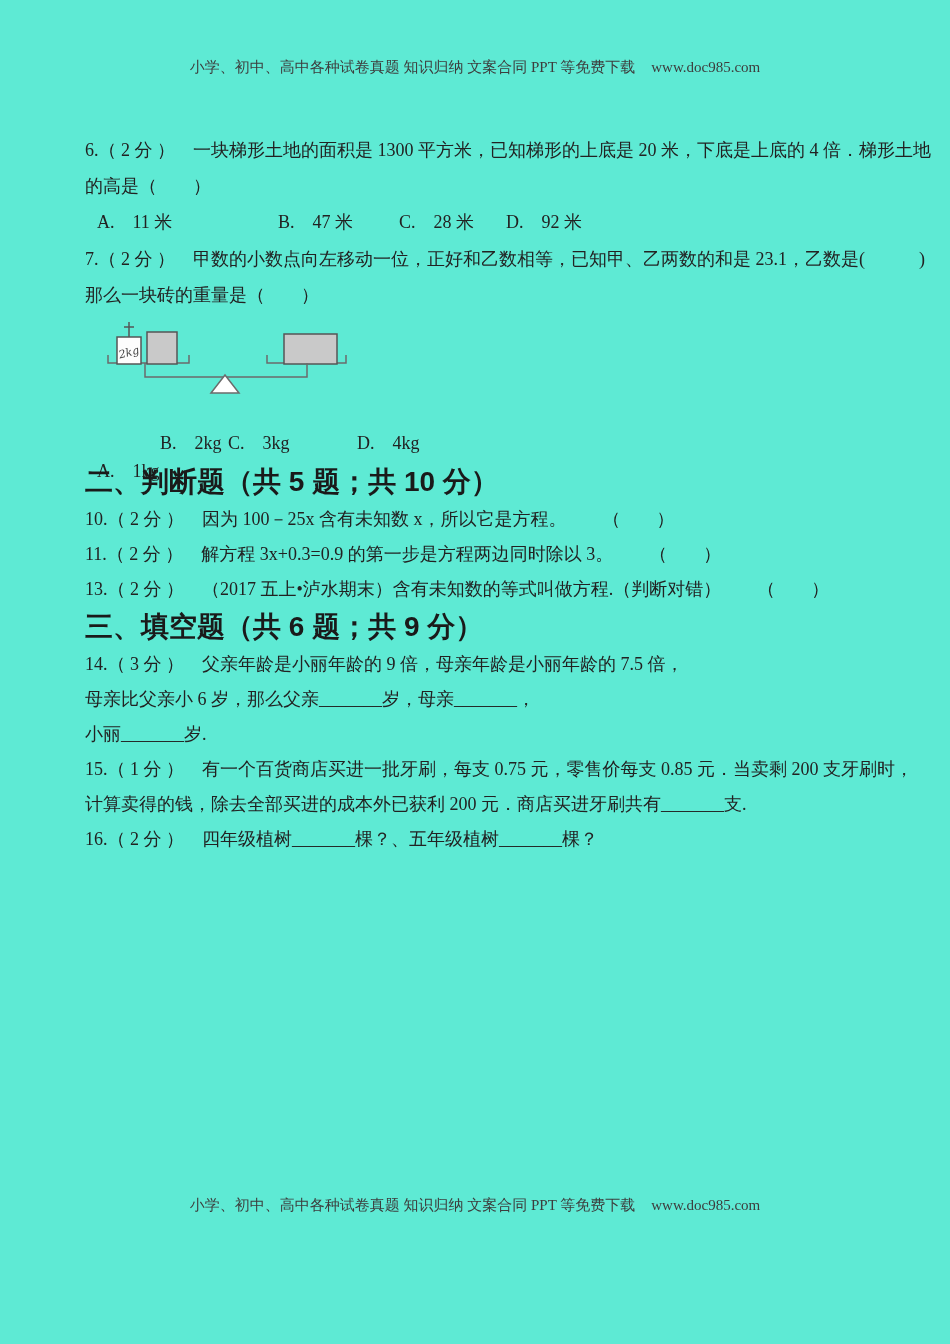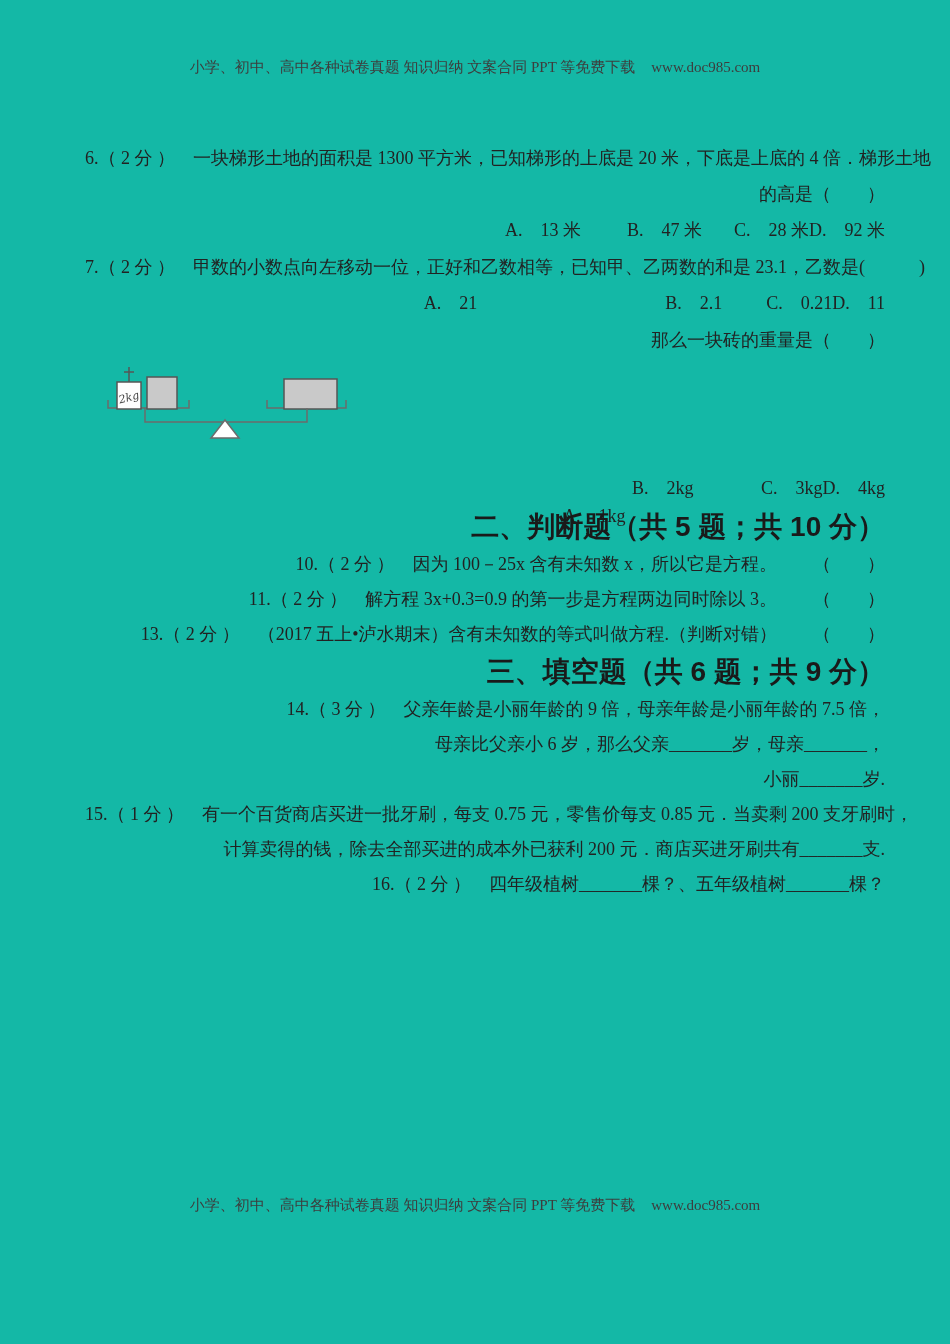--- a/index.html
+++ b/index.html
@@ -1,22 +1,22 @@
 <!DOCTYPE html>
 <html><head>
 <meta charset="utf-8">
 <style>
   html,body{margin:0;padding:0;background:#e8e8e8;}
-  .page{position:relative;width:950px;height:1344px;background:#14b8a6;color:#222222;
+  .page{position:relative;width:950px;height:1344px;background:#5eead4;color:#222222;
         font-family:"Liberation Serif","DejaVu Serif",serif;overflow:hidden;margin:0 auto;}
   .banner{position:absolute;left:0;width:100%;text-align:center;font-size:15px;color:#3d3d3d;white-space:nowrap;}
   .banner-top{top:58px;}
   .banner-bottom{top:1196px;}
   .banner .url{margin-left:16px;}
-  .content{position:absolute;left:85px;top:140px;width:800px;text-align:right;}
+  .content{position:absolute;left:85px;top:132px;width:800px;}
   .line{white-space:nowrap;font-size:18px;}
   .r36{height:36px;line-height:36px;}
   .r35{height:35px;line-height:35px;}
   .opts{height:37px;line-height:37px;padding-left:12px;font-size:18px;white-space:nowrap;}
   .opt{display:inline-block;vertical-align:top;}
   .opts-q6 .opt:nth-child(1){width:181px;}
   .opts-q6 .opt:nth-child(2){width:121px;}
   .opts-q6 .opt:nth-child(3){width:107px;}
   .opts-q7 .opt:nth-child(1){width:175px;}
   .opts-q7 .opt:nth-child(2){width:245px;}
@@ -35,25 +35,24 @@
 <div class="page">
 
   <div class="banner banner-top">
     <span>小学、初中、高中各种试卷真题 知识归纳 文案合同 PPT 等免费下载</span><span class="url">www.doc985.com</span>
   </div>
 
   <div class="content" id="content">
       <div>
         <div class="line r36">6.（ 2 分 ）　一块梯形土地的面积是 1300 平方米，已知梯形的上底是 20 米，下底是上底的 4 倍．梯形土地</div>
         <div class="line r36">的高是（　　）</div>
-        <div class="opts opts-q6"><span class="opt">A.　13 米</span><span class="opt">B.　47 米</span><span class="opt">C.　28 米</span><span class="opt">D.　92 米</span></div>
+        <div class="opts opts-q6"><span class="opt">A.　11 米</span><span class="opt">B.　47 米</span><span class="opt">C.　28 米</span><span class="opt">D.　92 米</span></div>
       </div>
       <div>
         <div class="line r36">7.（ 2 分 ）　甲数的小数点向左移动一位，正好和乙数相等，已知甲、乙两数的和是 23.1，乙数是(　　　)</div>
-        <div class="opts opts-q7"><span class="opt">A.　21</span><span class="opt">B.　2.1</span><span class="opt">C.　0.21</span><span class="opt">D.　11</span></div>
       </div>
       <div>
         <div class="line r36">那么一块砖的重量是（　　）</div>
   <div class="figure">
     <svg width="262" height="84" viewBox="0 0 262 84">
 
       <path d="M3,36 L3,44 L84,44 L84,36" fill="none" stroke="#6b6b6b" stroke-width="1.5"></path>
 
       <path d="M19,8 L29,8 M24,8 L24,18 M24,3 L24,8" fill="none" stroke="#555555" stroke-width="1.5"></path>
 

